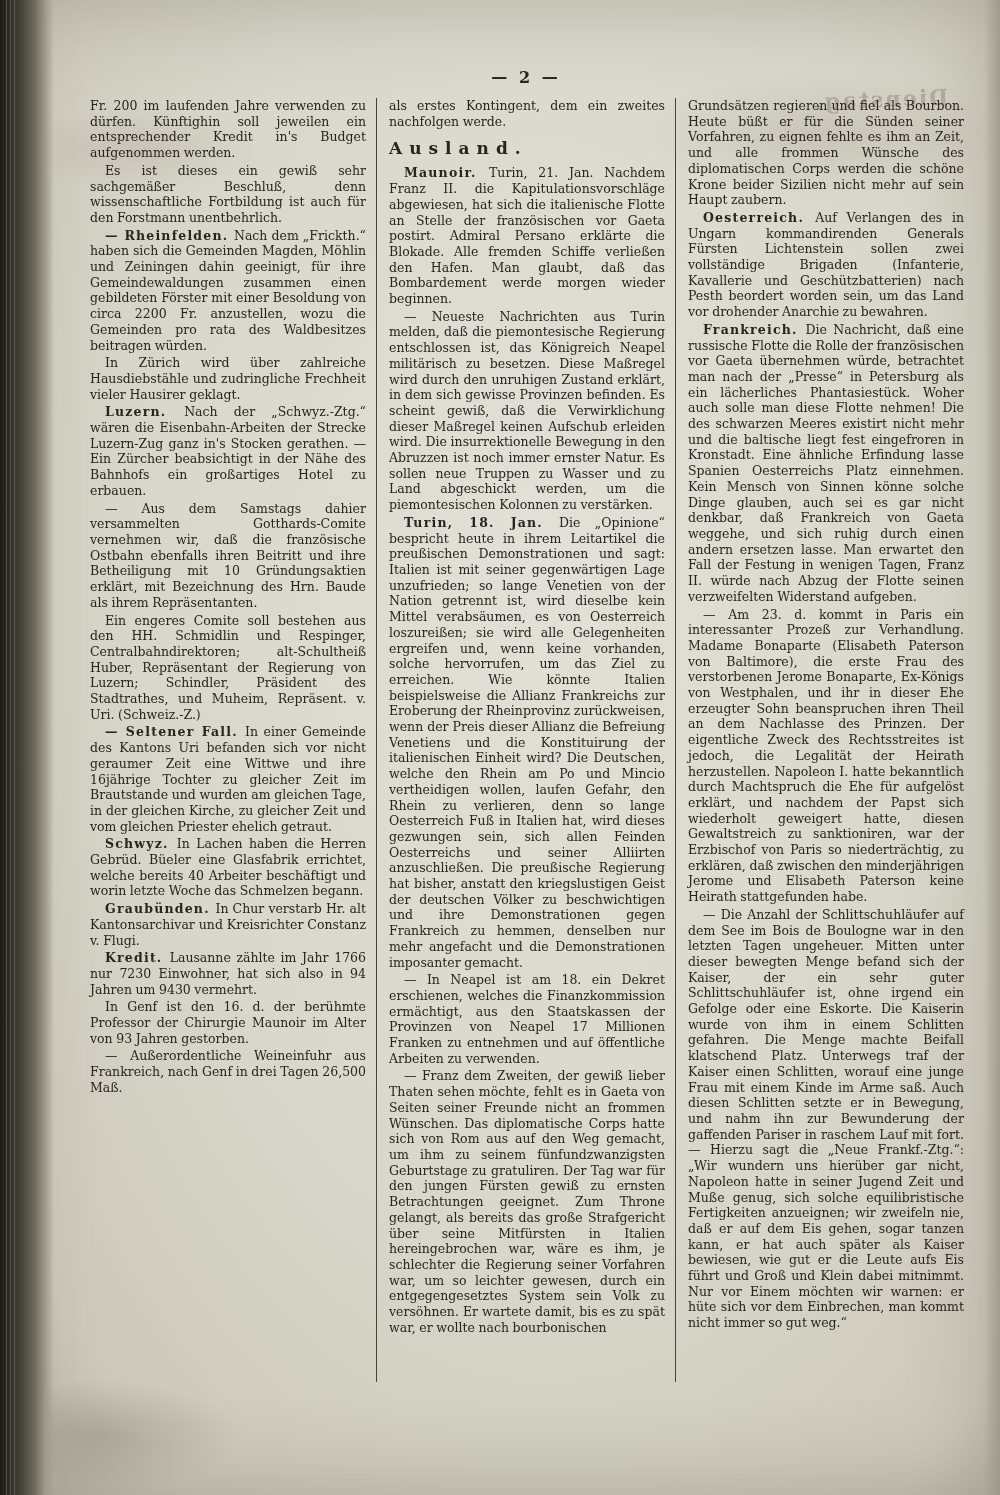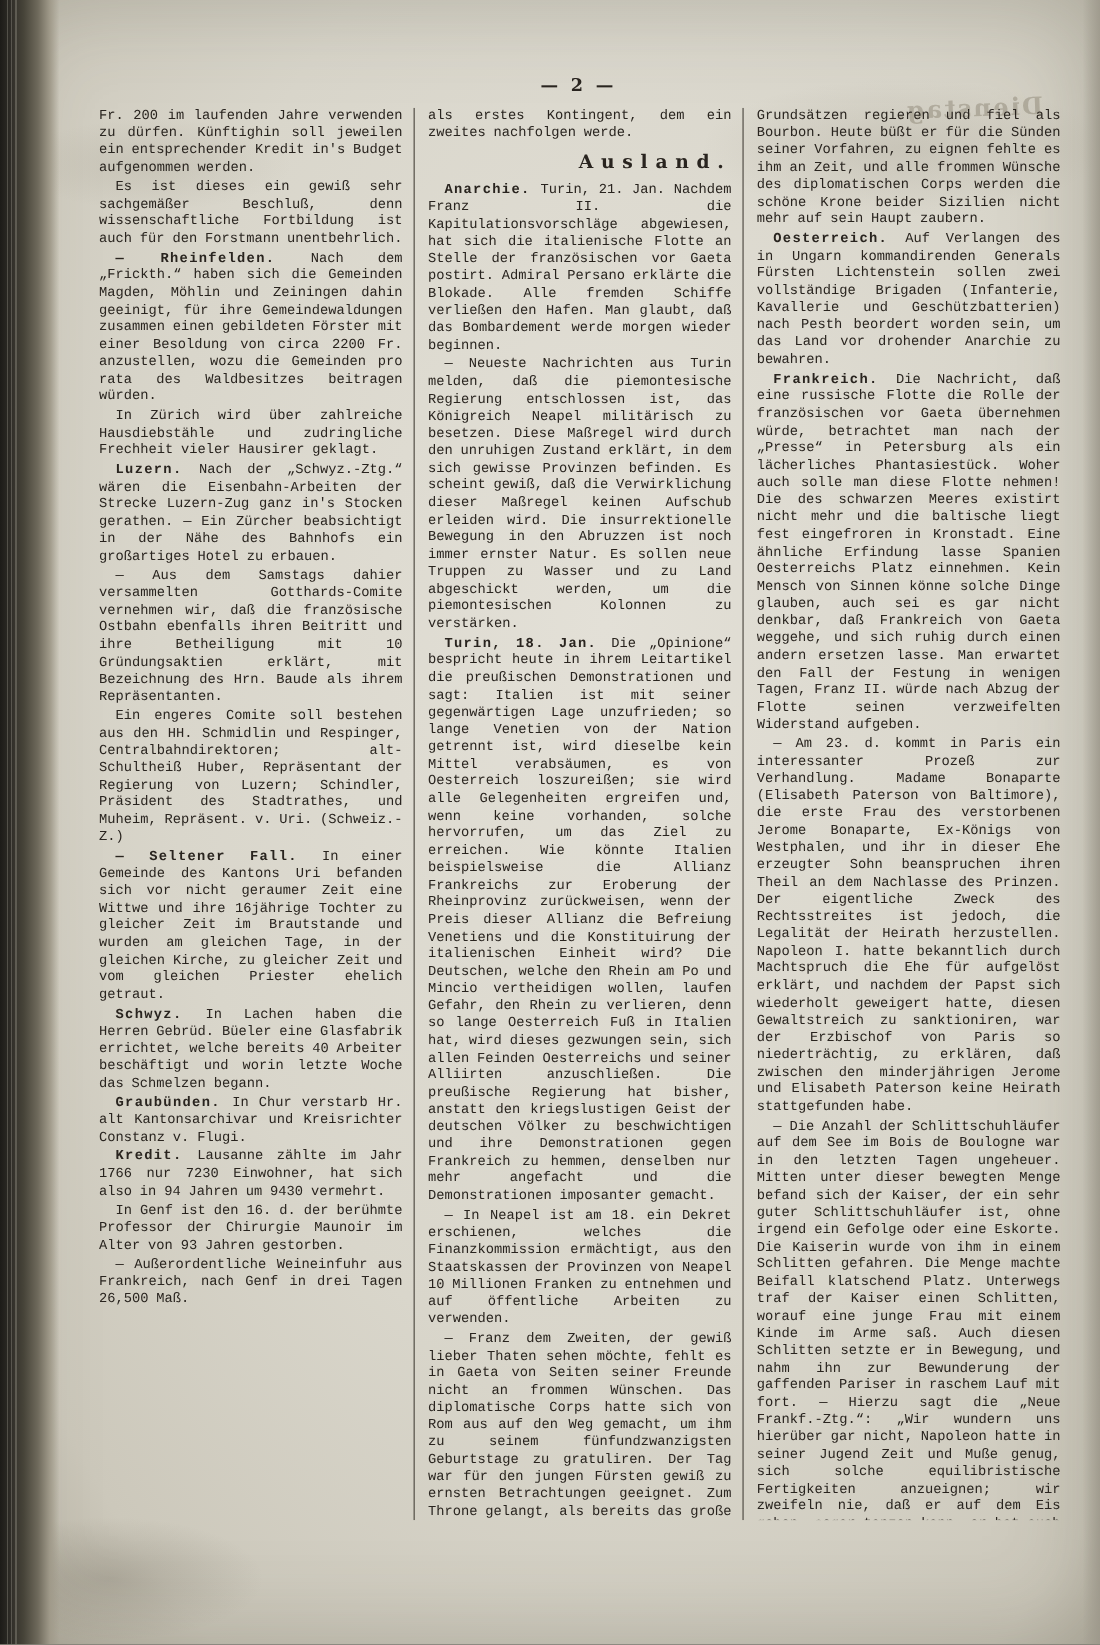--- a/index.html
+++ b/index.html
@@ -90,29 +90,28 @@
   .col:first-child { padding-left: 2px; }
   .col + .col { border-left: 1px solid #47423a; }
   .para {
     margin: 0 0 2px 0;
     font-size: 12.5px;
     line-height: 15.7px;
     text-align: justify;
     text-indent: 15px;
     hyphens: auto;
     word-spacing: -0.4px;
-    font-family: Liberation Mono, monospace;
   }
   .para.cont { text-indent: 0; }
   .lead {
     font-weight: bold;
     letter-spacing: 1.2px;
   }
   .section-head {
-    text-align: right;
+    text-align: left;
     font-weight: bold;
     font-size: 17px;
     letter-spacing: 7px;
     margin: 9px 0 7px 0;
   }
 </style>
 </head>
 <body>
 
 <div class="scan">
@@ -132,24 +131,24 @@
         <p class="para"><span class="lead">— Seltener Fall. </span>In einer Gemeinde des Kantons Uri befanden sich vor nicht geraumer Zeit eine Wittwe und ihre 16jährige Tochter zu gleicher Zeit im Brautstande und wurden am gleichen Tage, in der gleichen Kirche, zu gleicher Zeit und vom gleichen Priester ehelich getraut.</p>
         <p class="para"><span class="lead">Schwyz. </span>In Lachen haben die Herren Gebrüd. Büeler eine Glasfabrik errichtet, welche bereits 40 Arbeiter beschäftigt und worin letzte Woche das Schmelzen begann.</p>
         <p class="para"><span class="lead">Graubünden. </span>In Chur verstarb Hr. alt Kantonsarchivar und Kreisrichter Constanz v. Flugi.</p>
         <p class="para"><span class="lead">Kredit. </span>Lausanne zählte im Jahr 1766 nur 7230 Einwohner, hat sich also in 94 Jahren um 9430 vermehrt.</p>
         <p class="para">In Genf ist den 16. d. der berühmte Professor der Chirurgie Maunoir im Alter von 93 Jahren gestorben.</p>
         <p class="para">— Außerordentliche Weineinfuhr aus Frankreich, nach Genf in drei Tagen 26,500 Maß.</p>
       </div>
     <div class="col">
         <p class="para cont">als erstes Kontingent, dem ein zweites nachfolgen werde.</p>
         <div class="section-head">Ausland.</div>
-        <p class="para"><span class="lead">Anarchie. </span>Turin, 21. Jan. Nachdem Franz II. die Kapitulationsvorschläge abgewiesen, hat sich die italienische Flotte an Stelle der französischen vor Gaeta postirt. Admiral Persano erklärte die Blokade. Alle fremden Schiffe verließen den Hafen. Man glaubt, daß das Bombardement werde morgen wieder beginnen.</p>
+        <p class="para"><span class="lead">Maunoir. </span>Turin, 21. Jan. Nachdem Franz II. die Kapitulationsvorschläge abgewiesen, hat sich die italienische Flotte an Stelle der französischen vor Gaeta postirt. Admiral Persano erklärte die Blokade. Alle fremden Schiffe verließen den Hafen. Man glaubt, daß das Bombardement werde morgen wieder beginnen.</p>
         <p class="para">— Neueste Nachrichten aus Turin melden, daß die piemontesische Regierung entschlossen ist, das Königreich Neapel militärisch zu besetzen. Diese Maßregel wird durch den unruhigen Zustand erklärt, in dem sich gewisse Provinzen befinden. Es scheint gewiß, daß die Verwirklichung dieser Maßregel keinen Aufschub erleiden wird. Die insurrektionelle Bewegung in den Abruzzen ist noch immer ernster Natur. Es sollen neue Truppen zu Wasser und zu Land abgeschickt werden, um die piemontesischen Kolonnen zu verstärken.</p>
         <p class="para"><span class="lead">Turin, 18. Jan. </span>Die „Opinione“ bespricht heute in ihrem Leitartikel die preußischen Demonstrationen und sagt: Italien ist mit seiner gegenwärtigen Lage unzufrieden; so lange Venetien von der Nation getrennt ist, wird dieselbe kein Mittel verabsäumen, es von Oesterreich loszureißen; sie wird alle Gelegenheiten ergreifen und, wenn keine vorhanden, solche hervorrufen, um das Ziel zu erreichen. Wie könnte Italien beispielsweise die Allianz Frankreichs zur Eroberung der Rheinprovinz zurückweisen, wenn der Preis dieser Allianz die Befreiung Venetiens und die Konstituirung der italienischen Einheit wird? Die Deutschen, welche den Rhein am Po und Mincio vertheidigen wollen, laufen Gefahr, den Rhein zu verlieren, denn so lange Oesterreich Fuß in Italien hat, wird dieses gezwungen sein, sich allen Feinden Oesterreichs und seiner Alliirten anzuschließen. Die preußische Regierung hat bisher, anstatt den kriegslustigen Geist der deutschen Völker zu beschwichtigen und ihre Demonstrationen gegen Frankreich zu hemmen, denselben nur mehr angefacht und die Demonstrationen imposanter gemacht.</p>
-        <p class="para">— In Neapel ist am 18. ein Dekret erschienen, welches die Finanzkommission ermächtigt, aus den Staatskassen der Provinzen von Neapel 10 Millionen Franken zu entnehmen und auf öffentliche Arbeiten zu verwenden.</p>
+        <p class="para">— In Neapel ist am 18. ein Dekret erschienen, welches die Finanzkommission ermächtigt, aus den Staatskassen der Provinzen von Neapel 17 Millionen Franken zu entnehmen und auf öffentliche Arbeiten zu verwenden.</p>
         <p class="para">— Franz dem Zweiten, der gewiß lieber Thaten sehen möchte, fehlt es in Gaeta von Seiten seiner Freunde nicht an frommen Wünschen. Das diplomatische Corps hatte sich von Rom aus auf den Weg gemacht, um ihm zu seinem fünfundzwanzigsten Geburtstage zu gratuliren. Der Tag war für den jungen Fürsten gewiß zu ernsten Betrachtungen geeignet. Zum Throne gelangt, als bereits das große Strafgericht über seine Mitfürsten in Italien hereingebrochen war, wäre es ihm, je schlechter die Regierung seiner Vorfahren war, um so leichter gewesen, durch ein entgegengesetztes System sein Volk zu versöhnen. Er wartete damit, bis es zu spät war, er wollte nach bourbonischen</p>
       </div>
     <div class="col">
         <p class="para cont">Grundsätzen regieren und fiel als Bourbon. Heute büßt er für die Sünden seiner Vorfahren, zu eignen fehlte es ihm an Zeit, und alle frommen Wünsche des diplomatischen Corps werden die schöne Krone beider Sizilien nicht mehr auf sein Haupt zaubern.</p>
         <p class="para"><span class="lead">Oesterreich. </span>Auf Verlangen des in Ungarn kommandirenden Generals Fürsten Lichtenstein sollen zwei vollständige Brigaden (Infanterie, Kavallerie und Geschützbatterien) nach Pesth beordert worden sein, um das Land vor drohender Anarchie zu bewahren.</p>
         <p class="para"><span class="lead">Frankreich. </span>Die Nachricht, daß eine russische Flotte die Rolle der französischen vor Gaeta übernehmen würde, betrachtet man nach der „Presse“ in Petersburg als ein lächerliches Phantasiestück. Woher auch solle man diese Flotte nehmen! Die des schwarzen Meeres existirt nicht mehr und die baltische liegt fest eingefroren in Kronstadt. Eine ähnliche Erfindung lasse Spanien Oesterreichs Platz einnehmen. Kein Mensch von Sinnen könne solche Dinge glauben, auch sei es gar nicht denkbar, daß Frankreich von Gaeta weggehe, und sich ruhig durch einen andern ersetzen lasse. Man erwartet den Fall der Festung in wenigen Tagen, Franz II. würde nach Abzug der Flotte seinen verzweifelten Widerstand aufgeben.</p>
         <p class="para">— Am 23. d. kommt in Paris ein interessanter Prozeß zur Verhandlung. Madame Bonaparte (Elisabeth Paterson von Baltimore), die erste Frau des verstorbenen Jerome Bonaparte, Ex-Königs von Westphalen, und ihr in dieser Ehe erzeugter Sohn beanspruchen ihren Theil an dem Nachlasse des Prinzen. Der eigentliche Zweck des Rechtsstreites ist jedoch, die Legalität der Heirath herzustellen. Napoleon I. hatte bekanntlich durch Machtspruch die Ehe für aufgelöst erklärt, und nachdem der Papst sich wiederholt geweigert hatte, diesen Gewaltstreich zu sanktioniren, war der Erzbischof von Paris so niederträchtig, zu erklären, daß zwischen den minderjährigen Jerome und Elisabeth Paterson keine Heirath stattgefunden habe.</p>
         <p class="para">— Die Anzahl der Schlittschuhläufer auf dem See im Bois de Boulogne war in den letzten Tagen ungeheuer. Mitten unter dieser bewegten Menge befand sich der Kaiser, der ein sehr guter Schlittschuhläufer ist, ohne irgend ein Gefolge oder eine Eskorte. Die Kaiserin wurde von ihm in einem Schlitten gefahren. Die Menge machte Beifall klatschend Platz. Unterwegs traf der Kaiser einen Schlitten, worauf eine junge Frau mit einem Kinde im Arme saß. Auch diesen Schlitten setzte er in Bewegung, und nahm ihn zur Bewunderung der gaffenden Pariser in raschem Lauf mit fort. — Hierzu sagt die „Neue Frankf.-Ztg.“: „Wir wundern uns hierüber gar nicht, Napoleon hatte in seiner Jugend Zeit und Muße genug, sich solche equilibristische Fertigkeiten anzueignen; wir zweifeln nie, daß er auf dem Eis gehen, sogar tanzen kann, er hat auch später als Kaiser bewiesen, wie gut er die Leute aufs Eis führt und Groß und Klein dabei mitnimmt. Nur vor Einem möchten wir warnen: er hüte sich vor dem Einbrechen, man kommt nicht immer so gut weg.“</p>
       </div>
   </div>

